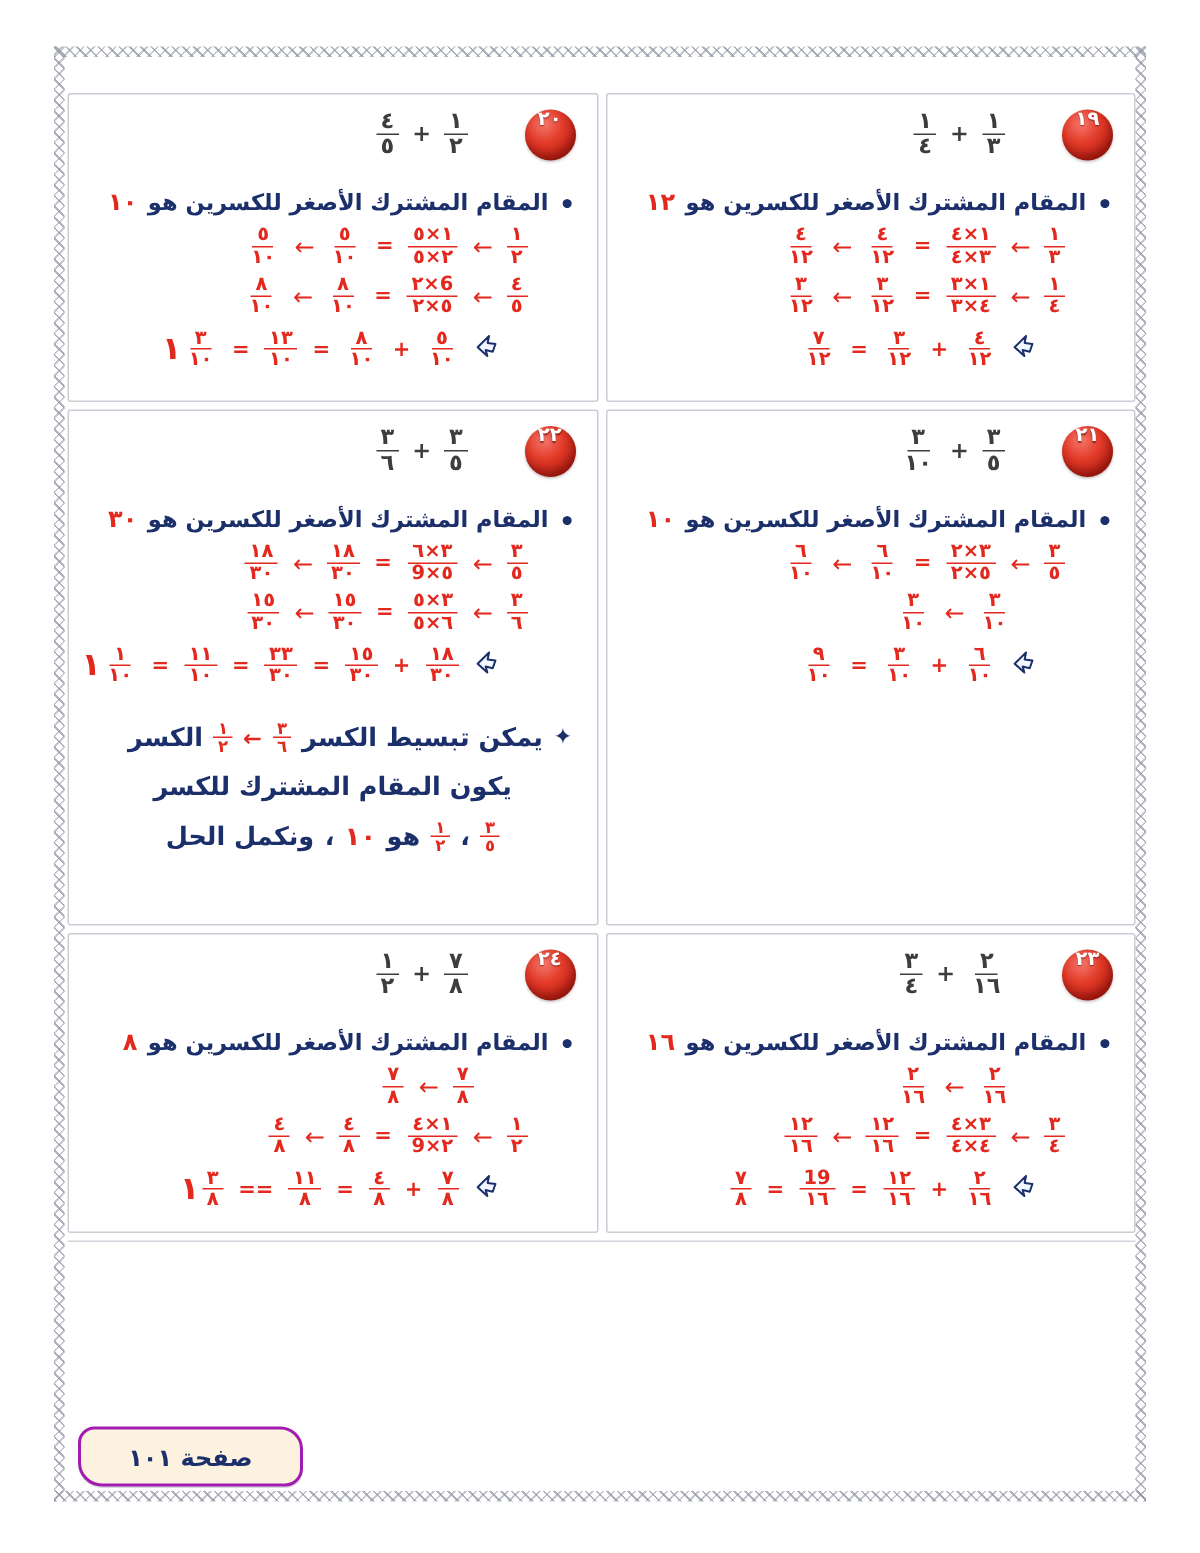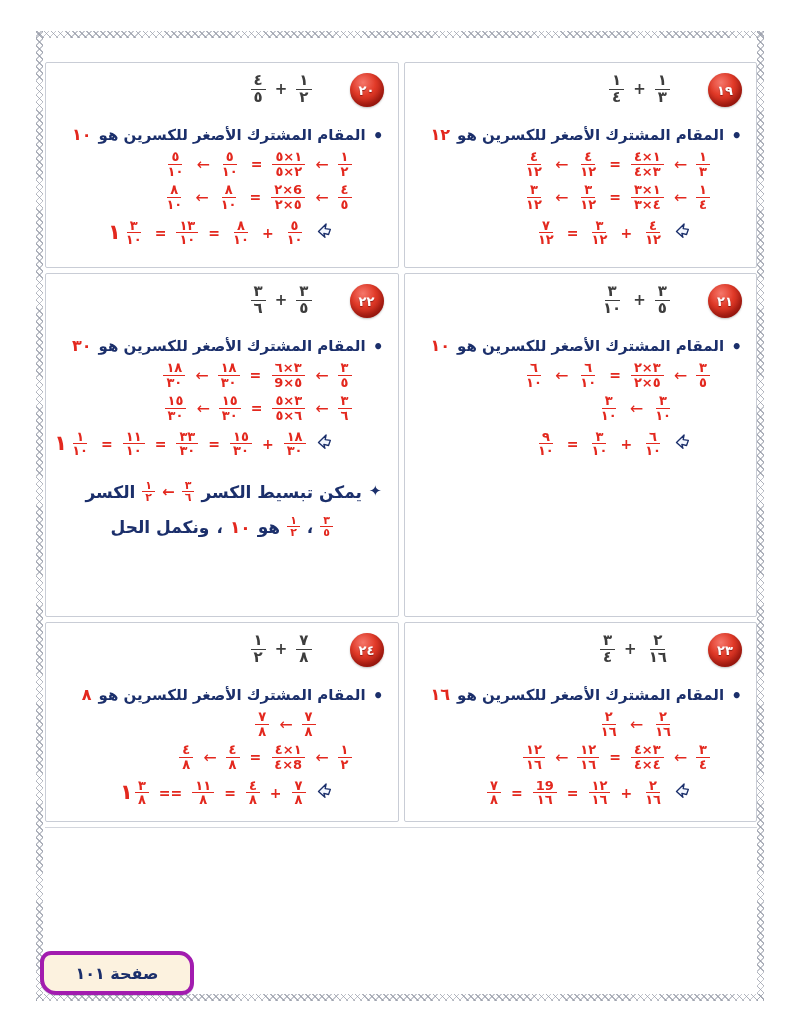--- a/index.html
+++ b/index.html
@@ -28,21 +28,21 @@
 
   .card{
     background:#fff;border:1px solid #c9cdd6;border-radius:2px;
     box-sizing:border-box;padding:8px 12px 6px;overflow:hidden;direction:rtl;
   }
   .card-head{display:flex;direction:rtl;align-items:flex-start;min-height:52px;}
   .badge{
     width:34px;height:34px;border-radius:50%;flex:0 0 34px;margin:2px 2px 0 0;
     background:radial-gradient(circle at 38% 28%, #f4766a 0%, #e23a28 40%, #a5170c 100%);
     box-shadow:inset -2px -4px 6px rgba(90,0,0,.45), 0 1px 2px rgba(0,0,0,.25);
-    display:flex;align-items:center;justify-content:center;
+    display:flex;align-items:flex-start;justify-content:center;
   }
   .badge span{color:#fff;font-weight:700;font-size:13px;line-height:1;text-shadow:0 1px 1px rgba(80,0,0,.6);}
   .expr{display:flex;direction:rtl;align-items:center;gap:9px;color:#3d3d3d;margin:2px 38px 0 auto;font-weight:700;}
   .expr .frac{font-size:15px;}
   .expr .op{font-size:15px;font-weight:700;}
 
   .frac{display:inline-flex;flex-direction:column;align-items:center;line-height:1.05;font-weight:700;}
   .frac .fn,.frac .fd{direction:ltr;unicode-bidi:bidi-override;padding:0 3px;}
   .frac .fn{border-bottom:1.6px solid currentColor;}
   .mixed{display:inline-flex;direction:ltr;align-items:center;gap:2px;font-weight:700;}
@@ -65,22 +65,22 @@
   .nline{display:flex;direction:rtl;align-items:center;gap:7px;font-size:17px;font-weight:700;margin-bottom:11px;}
   .nline .tk-text{white-space:nowrap;}
   .nline .frac{color:#e3281e;font-size:11px;}
   .nline .arrow{color:#e3281e;font-size:15px;}
   .nline .tk-num{color:#e3281e;font-size:17px;}
   .nline .star{font-size:15px;transform:translateY(-1px);}
   .nline.center{justify-content:center;}
   .nline.first{padding-right:4px;}
 
   .footer-pill{
-    position:absolute;left:40px;top:951px;width:146px;height:36px;
-    background:#fcf2df;border:4px solid #a21caf;border-radius:11px 15px 12px 16px;
+    position:absolute;left:52px;top:951px;width:146px;height:36px;
+    background:#fcf2df;border:2px solid #a21caf;border-radius:11px 15px 12px 16px;
     display:flex;align-items:center;justify-content:center;
     color:#1b2f6b;font-weight:700;font-size:16px;
     box-shadow:0 1px 0 rgba(50,60,100,.2);
   }
 </style>
 </head>
 <body>
 
 <div class="frame-strip frame-top"></div>
 <div class="frame-strip frame-bottom"></div>
@@ -451,20 +451,23 @@
             <span class="fd">٦</span>
           </span>
           <span class="arrow">←</span>
           <span class="frac">
             <span class="fn">١</span>
             <span class="fd">٢</span>
           </span>
           <span class="tk-text">الكسر</span>
         </div>
         <div class="nline center">
+          <span class="tk-text">يكون المقام المشترك للكسر</span>
+        </div>
+        <div class="nline center">
           <span class="frac">
             <span class="fn">٣</span>
             <span class="fd">٥</span>
           </span>
           <span class="tk-text">،</span>
           <span class="frac">
             <span class="fn">١</span>
             <span class="fd">٢</span>
           </span>
           <span class="tk-text">هو</span>
@@ -590,21 +593,21 @@
           </span>
         </div>
         <div class="wrow kind-convert">
           <span class="frac">
             <span class="fn">١</span>
             <span class="fd">٢</span>
           </span>
           <span class="arrow">←</span>
           <span class="frac">
             <span class="fn">٤×١</span>
-            <span class="fd">٤×8</span>
+            <span class="fd">9×٢</span>
           </span>
           <span class="op">=</span>
           <span class="frac">
             <span class="fn">٤</span>
             <span class="fd">٨</span>
           </span>
           <span class="arrow">←</span>
           <span class="frac">
             <span class="fn">٤</span>
             <span class="fd">٨</span>

